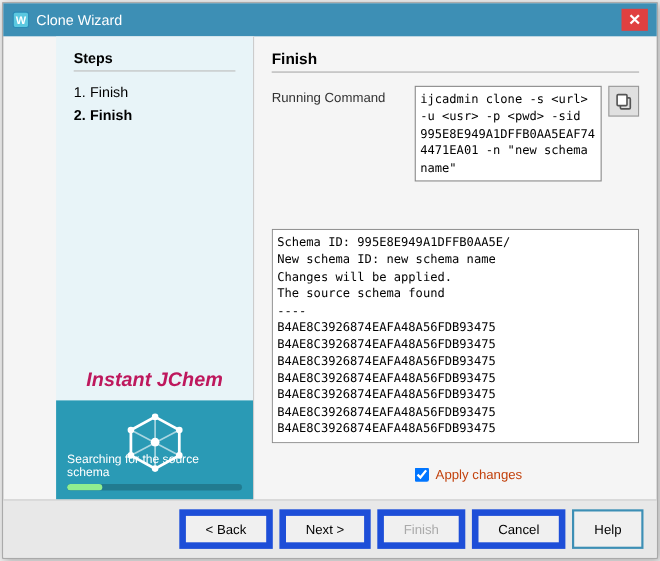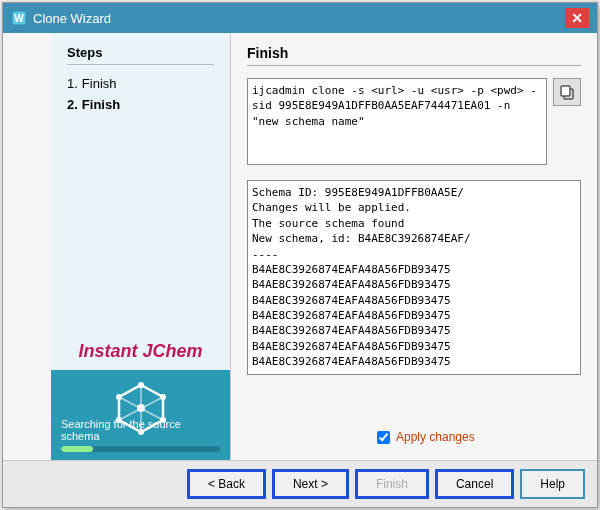--- a/index.html
+++ b/index.html
@@ -241,21 +241,21 @@
       border-top: 1px solid #ccc;
       padding: 8px 12px;
       display: flex;
       justify-content: flex-end;
       gap: 6px;
       flex-shrink: 0;
     }
     .btn {
       padding: 5px 18px;
       font-size: 12px;
-      border: 3px solid #1d4ed8;
+      border: 6px solid #1d4ed8;
       background: #f0f0f0;
       cursor: pointer;
       min-width: 60px;
     }
     .btn:disabled { color: #aaa; cursor: default; }
     .btn.active-focus {
       border: 2px solid #3d8fb5;
       background: #f0f0f0;
     }
 
@@ -326,40 +326,41 @@
             </div>
           </div>
         </div>
       </div>
     </div>
 
     <div class="main-panel">
       <div class="main-section-title">Finish</div>
 
       <div class="form-row">
+        <div class="form-label">Running Command</div>
         <div class="form-field">
           <div class="text-area-wrapper">
             <textarea rows="5" readonly="" style="">ijcadmin clone -s &lt;url&gt; -u &lt;usr&gt; -p &lt;pwd&gt; -sid 995E8E949A1DFFB0AA5EAF744471EA01 -n "new schema name"</textarea>
           </div>
           <button class="copy-button" title="Copy">
             <svg width="16" height="16" viewBox="0 0 16 16">
               <rect x="5" y="5" width="9" height="10" rx="1" fill="none" stroke="#555" stroke-width="1.5"></rect>
               <rect x="2" y="2" width="9" height="10" rx="1" fill="white" stroke="#555" stroke-width="1.5"></rect>
             </svg>
           </button>
         </div>
       </div>
 
       <div class="form-row" style="flex:1; overflow:hidden;">
-        <div class="form-field" style="flex:1; overflow:hidden;">
+        <div class="form-field" style="flex:1; overflow:hidden;margin-top:28px;">
           <div class="output-area" id="output-area">
               <div class="output-line">Schema ID: 995E8E949A1DFFB0AA5E/</div>
+              <div class="output-line">New schema ID: new schema name</div>
               <div class="output-line">Changes will be applied.</div>
               <div class="output-line">The source schema found</div>
-              <div class="output-line">New schema, id: B4AE8C3926874EAF/</div>
               <div class="output-line">----</div>
               <div class="output-line">B4AE8C3926874EAFA48A56FDB93475</div>
               <div class="output-line">B4AE8C3926874EAFA48A56FDB93475</div>
               <div class="output-line">B4AE8C3926874EAFA48A56FDB93475</div>
               <div class="output-line">B4AE8C3926874EAFA48A56FDB93475</div>
               <div class="output-line">B4AE8C3926874EAFA48A56FDB93475</div>
               <div class="output-line">B4AE8C3926874EAFA48A56FDB93475</div>
               <div class="output-line">B4AE8C3926874EAFA48A56FDB93475</div>
             </div>
         </div>

